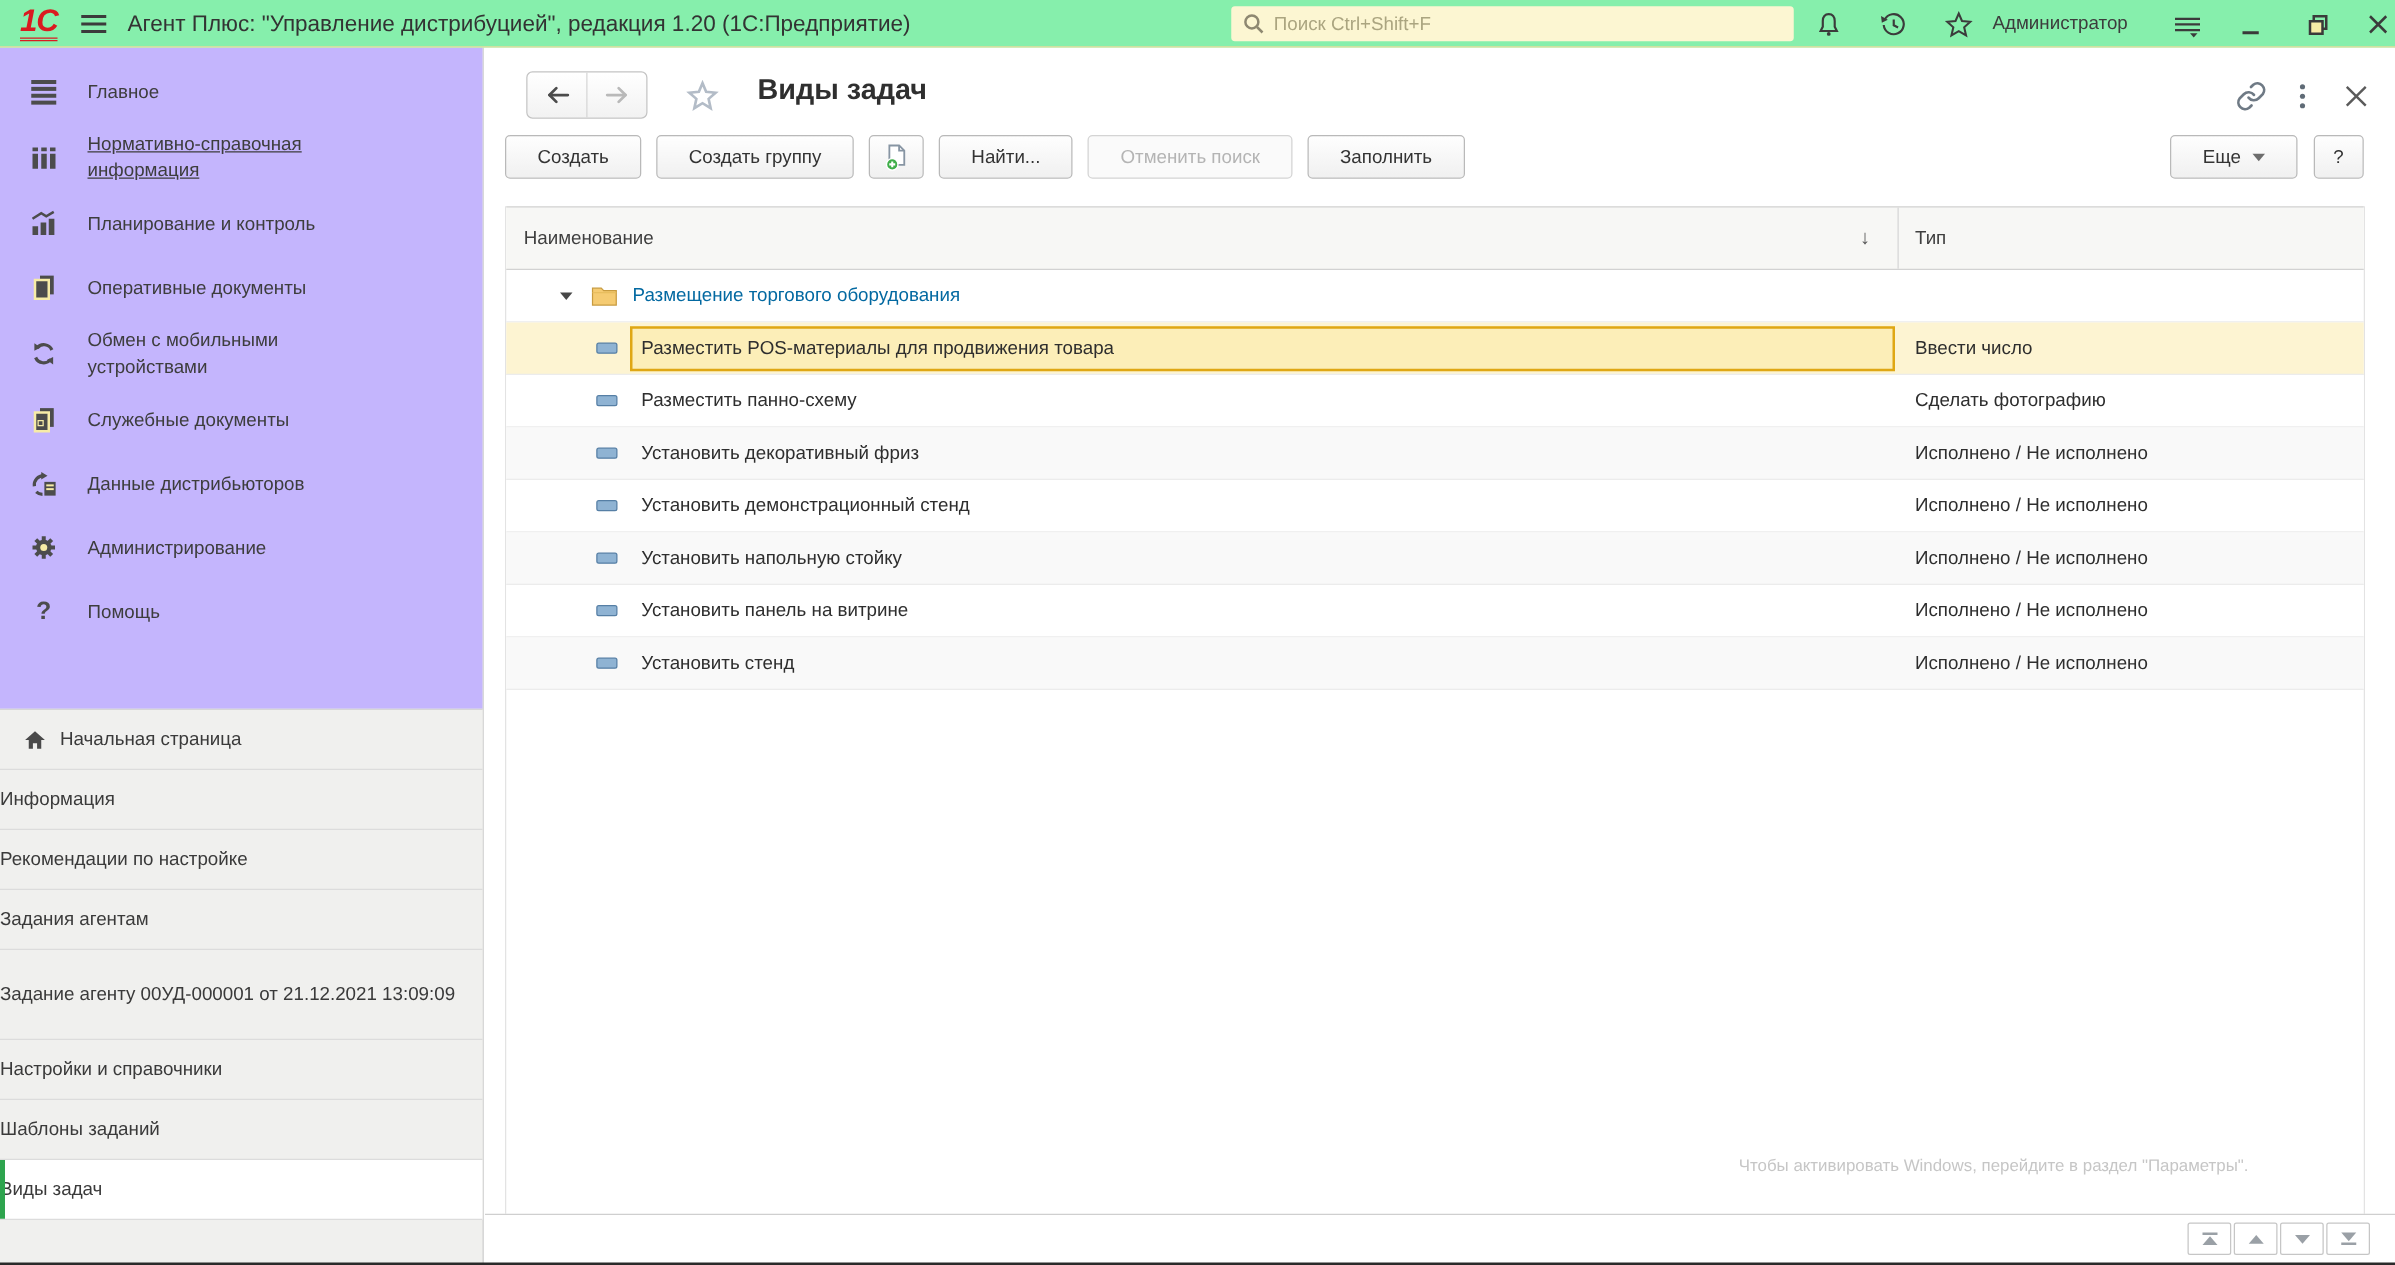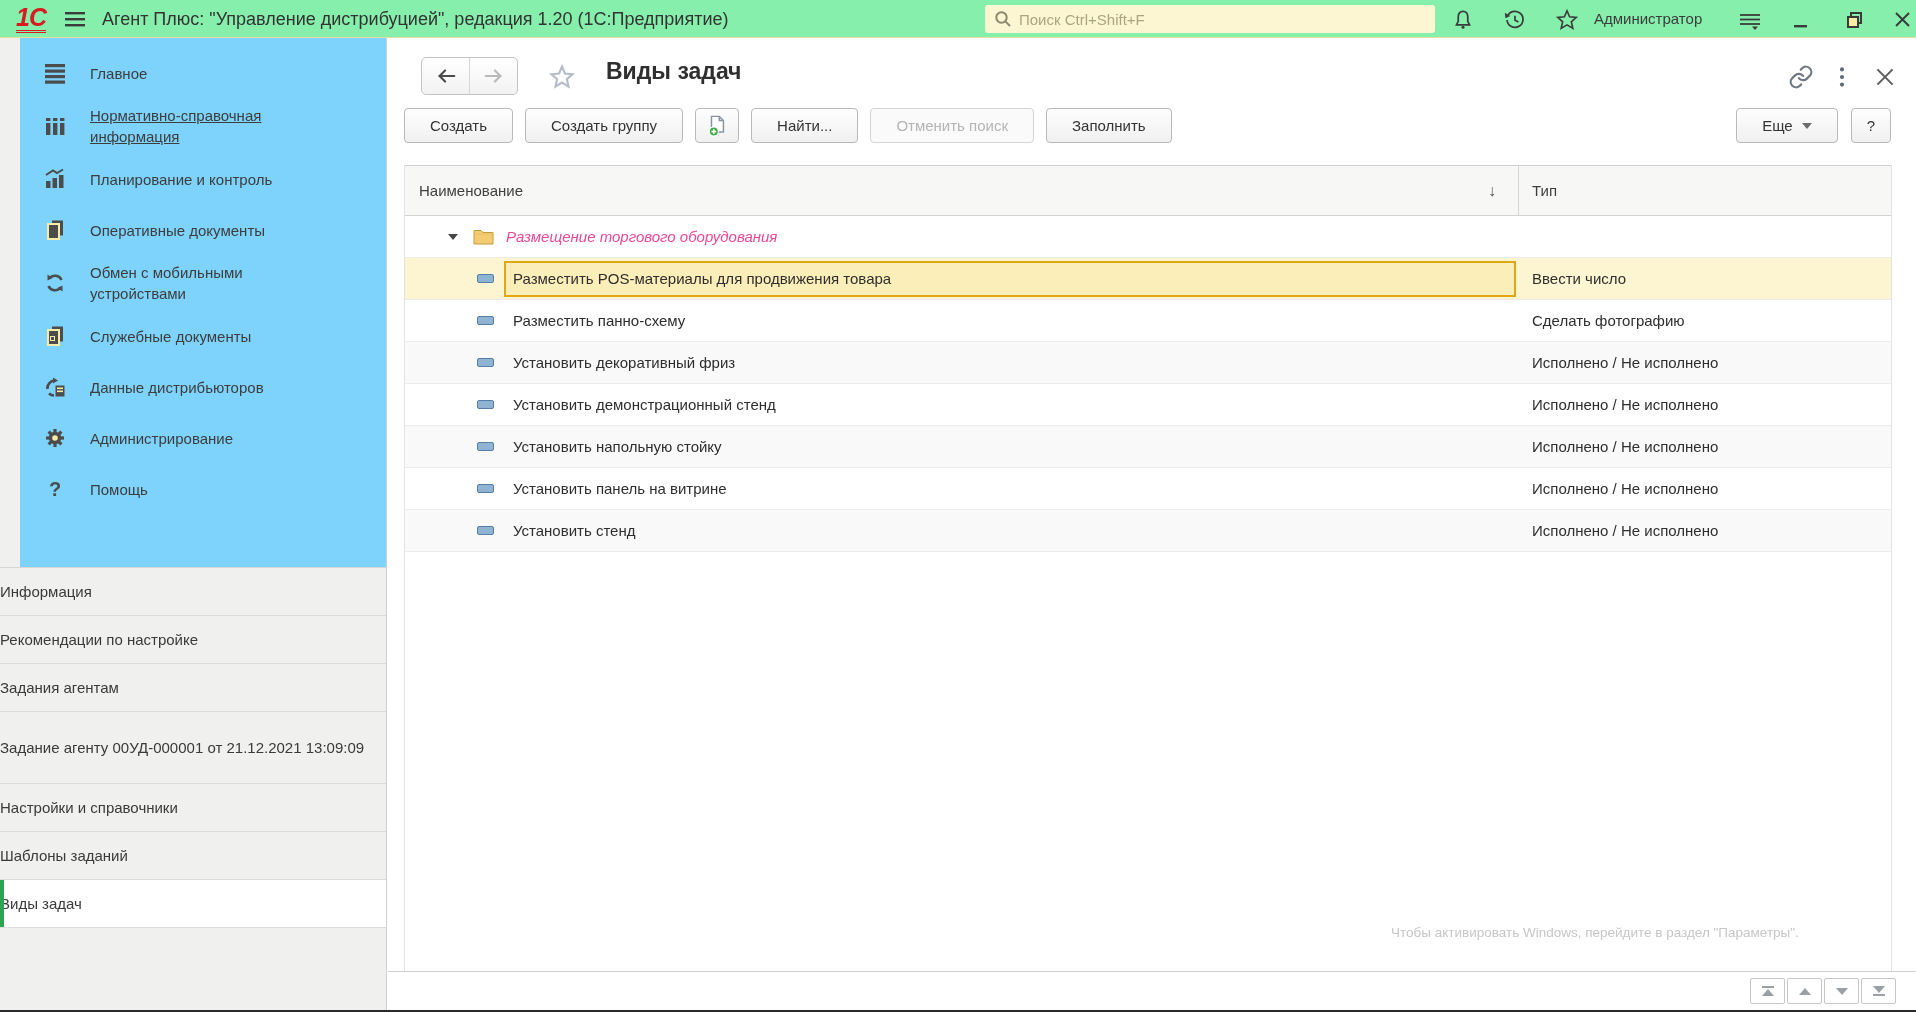--- a/index.html
+++ b/index.html
@@ -20,21 +20,21 @@
     font-size:15px; color:#4a4a4a; font-family:inherit; margin-left:6px; }
   .search-input::placeholder { color:#aba580; }
   .tb-ico { position:absolute; top:7px; width:26px; height:26px; cursor:pointer; }
   .user-name { position:absolute; left:1594px; top:0; height:52px; line-height:38px;
     font-size:15px; color:#3c3c3c; }
   .win-btn { position:absolute; top:7px; width:26px; height:26px; }
 
   
   .sidebar { position:absolute; left:0; top:38px; width:387px; bottom:0; background:#f0f0ee;
     border-right:1px solid #cfcfcf; }
-  .side-yellow { background:#7dd3fc; height:529px; padding-top:16px;margin-left:20px; }
+  .side-yellow { background:#c4b5fd; height:529px; padding-top:16px; }
   .mi { display:flex; align-items:center; min-height:38px; margin-bottom:13px; cursor:pointer; }
   .mi .ic { width:26px; height:26px; margin:0 22px 0 22px; flex:0 0 26px; display:flex;
     align-items:center; justify-content:center; }
   .mi .lbl { font-size:15px; color:#3d3d3d; line-height:21px; padding-right:8px; }
   .mi .lbl.u { text-decoration:underline; }
   .side-nav { border-top:1px solid #d6d6d6; }
   .nv { position:relative; display:flex; align-items:center; height:48px;
     border-bottom:1px solid #dcdcdc; font-size:15px; color:#3a3a3a;
     background:#f0f0ee; cursor:pointer; line-height:20px; }
   .nv.tall { height:72px; padding-right:10px; }
@@ -75,21 +75,21 @@
   .sort-arrow { position:absolute; right:22px; font-size:16px; color:#555; }
   .th2 { flex:1; padding-left:13px; }
 
   .trow { display:flex; height:42px; border-bottom:1px solid #ececec; align-items:stretch;
     font-size:15px; color:#2e2e2e; cursor:pointer; background:#fff; }
   .trow.alt { background:#f9f9f9; }
   .trow.selected { background:#fdf4d2; }
   .cell-name { width:1114px; display:flex; align-items:center; }
   .cell-type { flex:1; padding-left:13px; display:flex; align-items:center; }
   .grp-row { display:flex; height:42px; align-items:center; border-bottom:1px solid #ececec;
-    font-size:15px; color:#ec4899; padding-left:43px; cursor:pointer;font-style:italic; }
+    font-size:15px; color:#0369a1; padding-left:43px; cursor:pointer; }
   .tri { width:0; height:0; border-left:5px solid transparent; border-right:5px solid transparent;
     border-top:6px solid #474747; }
   .folder { margin-left:15px; }
   .grp-lbl { margin-left:12px; }
   .dash { width:17px; height:9px; background:#8fb3d3; border:1px solid #567fa5;
     border-radius:2px; margin-left:72px; flex:0 0 17px; }
   .cell-box { flex:1; height:36px; margin:0 3px 0 10px; display:flex; align-items:center;
     padding-left:7px; border:2px solid transparent; }
   .trow.selected .cell-box { border-color:#dfa714; background:#fceeb8; }
 
@@ -295,20 +295,28 @@
       <span class="lbl">Администрирование</span>
     </div>
 
     <div class="mi">
       <span class="ic" style="font-size:20px;color:#4c4c4c;font-weight:bold;">?</span>
       <span class="lbl">Помощь</span>
     </div>
   </div>
 
   <nav class="side-nav">
+    <div class="nv home">
+      <span class="hic">
+        <svg width="20" height="20" viewBox="0 0 24 24">
+            <path d="M12 3.5 L2.5 12 H6 V20.5 H10 V15 H14 V20.5 H18 V12 H21.5 Z" fill="#4a4a4a"></path>
+          </svg>
+      </span>
+      <span>Начальная страница</span>
+    </div>
     <div class="nv">
       <span>Информация</span>
     </div>
     <div class="nv">
       <span>Рекомендации по настройке</span>
     </div>
     <div class="nv">
       <span>Задания агентам</span>
     </div>
     <div class="nv tall">

